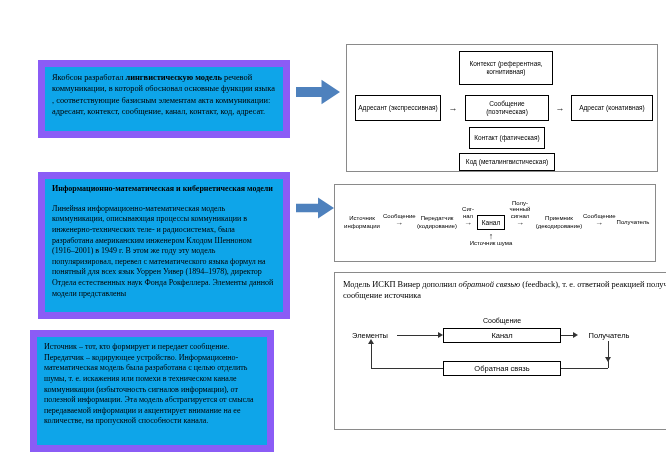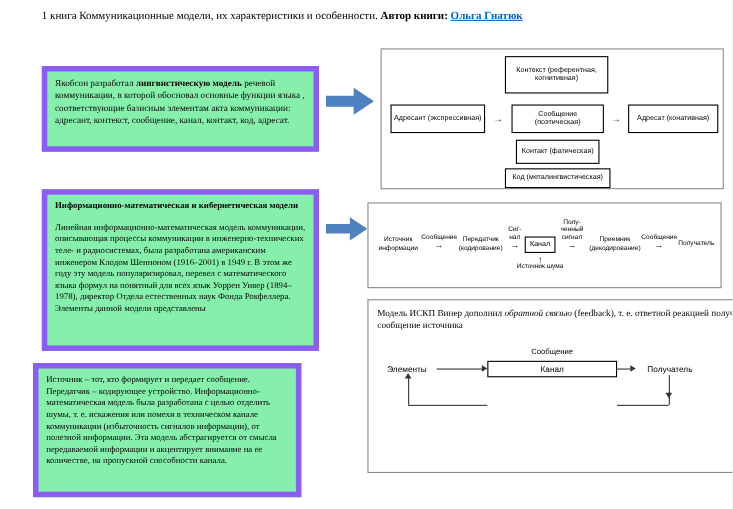--- a/index.html
+++ b/index.html
@@ -9,21 +9,21 @@
     font-family:"Liberation Serif", serif; color:#000; overflow:hidden;
     margin:0 auto;
   }
   
   .line1 { position:absolute; left:38px; top:9px; font-size:10px; white-space:nowrap; }
   .line1 b { font-weight:bold; }
   .link { color:#0563c1; font-weight:bold; text-decoration:underline; cursor:pointer; }
   .line2 { position:absolute; left:38px; top:35px; font-size:10px; font-weight:bold; }
 
   
-  .tbox { position:absolute; border:5px solid #8b5cf6; background:#86efac; font-size:8.4px; line-height:1.36; padding:5px 7px; }
+  .tbox { position:absolute; border:7px solid #8b5cf6; background:#0ea5e9; font-size:8.4px; line-height:1.36; padding:5px 7px; }
   .box1 { left:38px; top:60px; width:252px; height:78px; }
   .box2 { left:38px; top:172px; width:252px; height:147px; font-size:8px; line-height:1.33; }
   .box2 .btitle { font-weight:bold; margin-bottom:9px; }
   .box4 { left:30px; top:330px; width:244px; height:122px; font-size:8px; line-height:1.33; }
 
   
   .block-arrow { position:absolute; background:#4e81bd;
     clip-path:polygon(0 32%, 58% 32%, 58% 6%, 100% 50%, 58% 94%, 58% 68%, 0 68%); }
   .arrow1 { left:296px; top:78px; width:44px; height:28px; }
   .arrow2 { left:296px; top:196px; width:38px; height:24px; }
@@ -70,23 +70,20 @@
   .vline { position:absolute; width:0;  border-left:1px solid #333; }
   .tri-r  { position:absolute; width:0; height:0; border:3px solid transparent; border-right:0; border-left:5px solid #333; }
   .tri-up { position:absolute; width:0; height:0; border:3px solid transparent; border-top:0; border-bottom:5px solid #333; }
   .tri-dn { position:absolute; width:0; height:0; border:3px solid transparent; border-bottom:0; border-top:5px solid #333; }
 </style>
 </head>
 <body>
 
 <div class="page">
 
-  <div class="line1">
-    <span>1 книга Коммуникационные модели, их характеристики и особенности. </span><b>Автор книги: </b><a class="link">Ольга Гнатюк</a>
-  </div>
 
   <div class="tbox box1">
     <span>Якобсон разработал </span><b>лингвистическую модель</b><span> речевой коммуникации, в которой обосновал основные функции языка , соответствующие базисным элементам акта коммуникации: адресант, контекст, сообщение, канал, контакт, код, адресат.</span>
   </div>
 
   <div class="block-arrow arrow1"></div>
   <div class="block-arrow arrow2"></div>
 
   <div class="frame jframe">
     <div class="jnode jcontext">Контекст (референтная, когнитивная)</div>
@@ -135,20 +132,21 @@
   </div>
 
   <div class="frame wframe">
     <div class="wtext">
       <span>Модель ИСКП Винер дополнил </span><i>обратной связью</i><span> (feedback), т. е. ответной реакцией получателя на сообщение источника</span>
     </div>
     <div class="wlabel wmessage">Сообщение</div>
     <div class="wnode wchannel">Канал</div>
     <div class="wside wsource">Элементы</div>
     <div class="wside wdest">Получатель</div>
+    <div class="wnode wfeedback">Обратная связь</div>
 
     <div class="hline" style="left:62px; top:62px; width:41px;"></div>
     <div class="tri-r" style="left:103px; top:59px;"></div>
     <div class="hline" style="left:226px; top:62px; width:12px;"></div>
     <div class="tri-r" style="left:238px; top:59px;"></div>
     <div class="vline" style="left:36px; top:68px; height:27px;"></div>
     <div class="tri-up" style="left:33px; top:66px;"></div>
     <div class="hline" style="left:36px; top:95px; width:72px;"></div>
     <div class="vline" style="left:273px; top:68px; height:27px;"></div>
     <div class="tri-dn" style="left:270px; top:84px;"></div>

